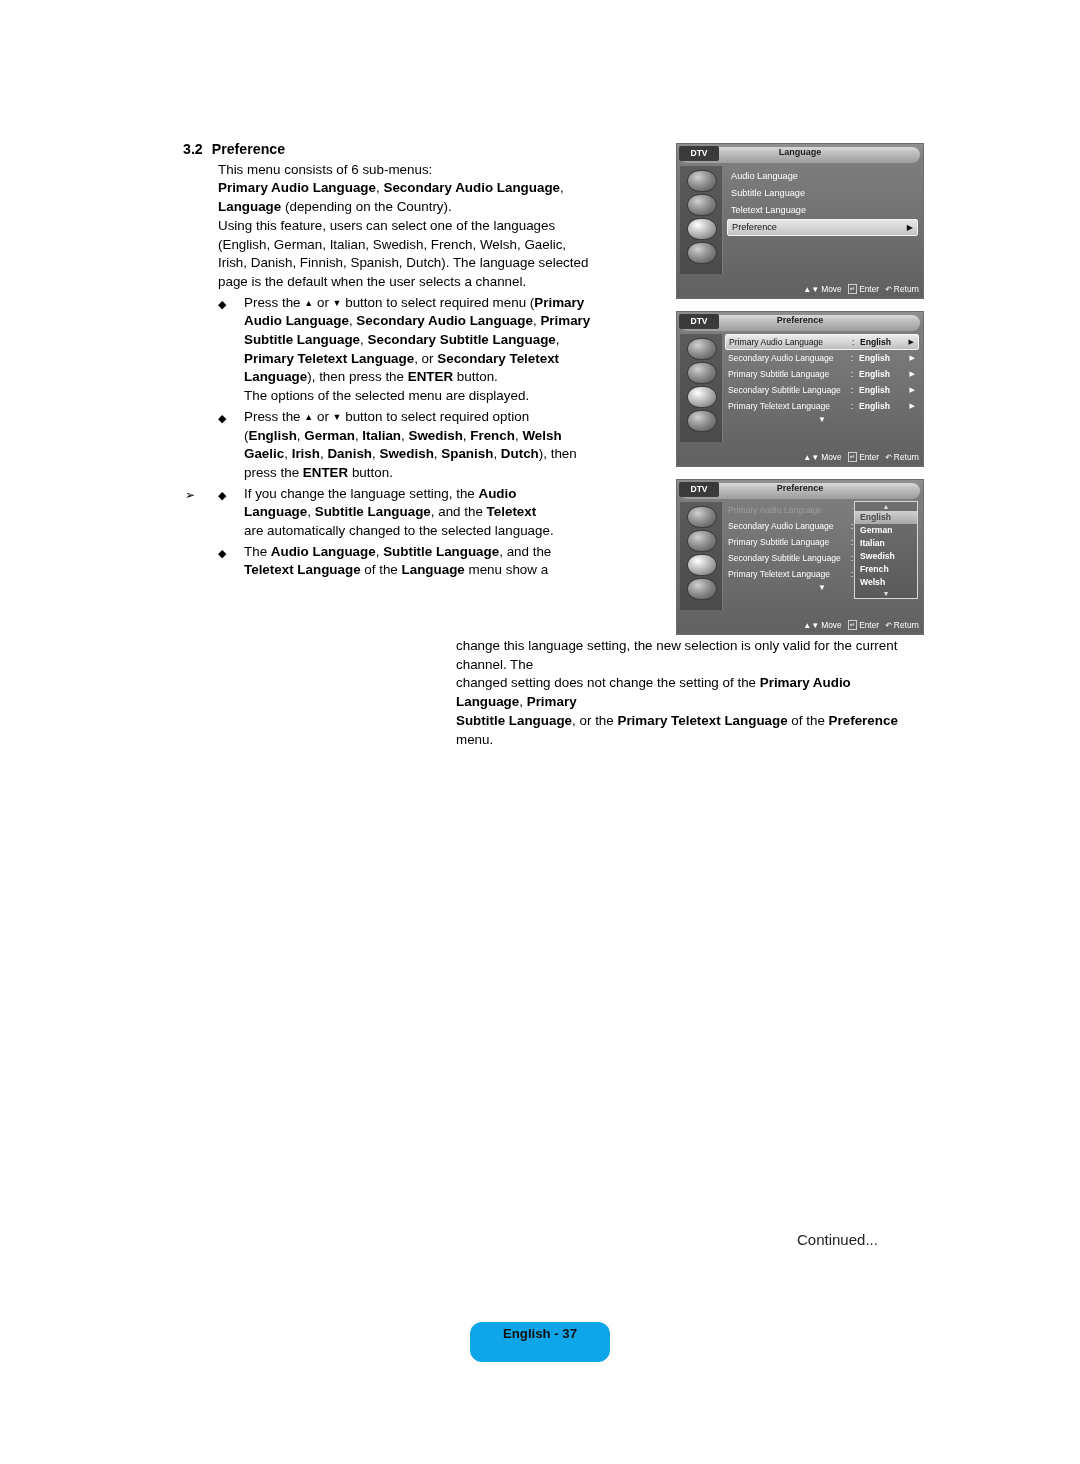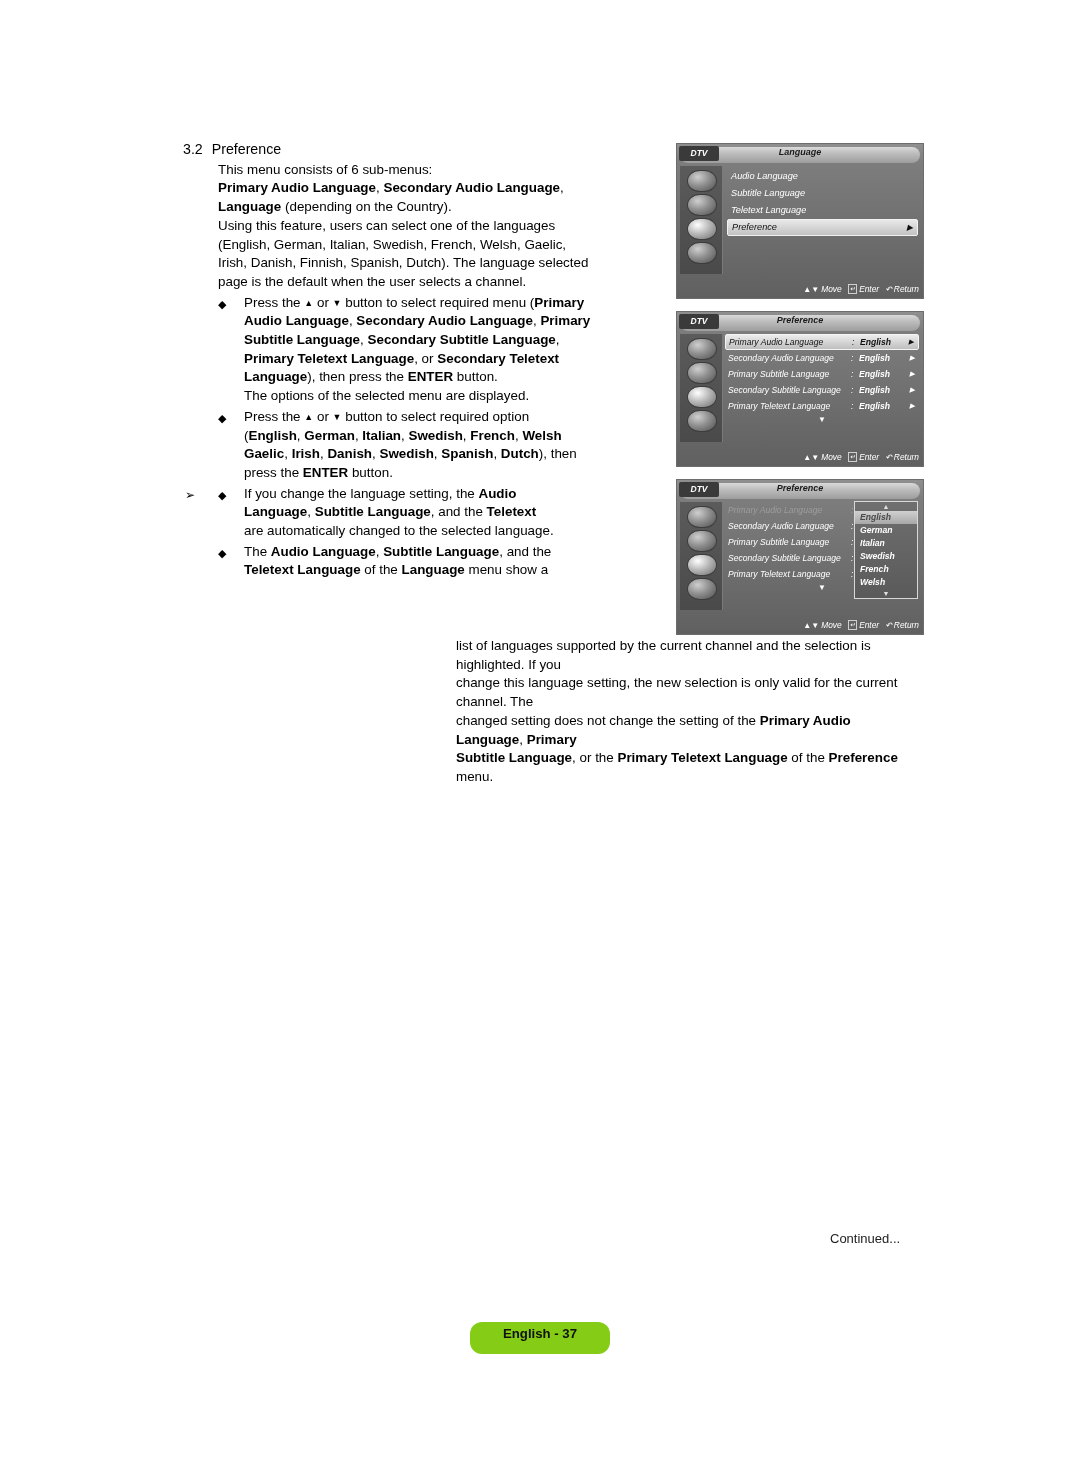--- a/index.html
+++ b/index.html
@@ -24,21 +24,21 @@
   
   .text-col {
     position: absolute;
     left: 183px;
     top: 140px;
     width: 480px;
     font-size: 13.4px;
     line-height: 18.7px;
   }
   .sec-head {
-    font-weight: normal;
+    font-weight: bold;
     font-size: 14.2px;
     margin-bottom: 2px;
   }
   .sec-head .num { margin-right: 9px; }
   .indent { margin-left: 35px; }
   .b { font-weight: bold; }
   .para { margin: 0; }
 
   .bullet-row {
     position: relative;
@@ -72,21 +72,20 @@
     font-size: 13.4px;
     line-height: 18.7px;
   }
 
   
   .osd {
     position: absolute;
     border: 1px solid #6d6d6d;
     background: linear-gradient(180deg,#8f8f8f 0%, #7d7d7d 12%, #6f6f6f 55%, #606060 100%);
     overflow: hidden;
-    font-style: italic;
   }
   .osd-titlebar {
     position: absolute;
     left: 3px; top: 3px; right: 3px;
     height: 16px;
     background: linear-gradient(180deg,#d9d9d9 0%, #bdbdbd 40%, #9d9d9d 100%);
     border-radius: 8px;
   }
   .osd-dtv {
     position: absolute;
@@ -244,32 +243,32 @@
     padding-left: 5px;
   }
   .dd-item.sel {
     background: linear-gradient(180deg,#d0d0d0,#a8a8a8);
     color: #4a4a4a;
   }
 
   
   .continued {
     position: absolute;
-    left: 830px;
+    left: 797px;
     top: 1231px;
-    font-size: 13px;
+    font-size: 15px;
     color: #222;
   }
   .pagebadge {
     position: absolute;
     left: 470px;
     top: 1322px;
     width: 140px;
-    height: 32px;
-    background: #84cc16;
+    height: 40px;
+    background: #0ea5e9;
     border-radius: 12px;
     text-align: center;
     line-height: 24px;
     font-size: 13.2px;
     font-weight: bold;
     color: #111;
   }
 </style>
 </head>
 <body>
@@ -333,21 +332,20 @@
         <div class="btxt">
           <p class="para"><span>The </span><span class="b">Audio Language</span><span>, </span><span class="b">Subtitle Language</span><span>, and the</span></p>
           <p class="para"><span class="b">Teletext Language</span><span> of the </span><span class="b">Language</span><span> menu show a</span></p>
         </div>
       </div>
 
     </div>
   </div>
 
   <div class="wide-para">
-    <p class="para">list of languages supported by the current channel and the selection is highlighted. If you</p>
     <p class="para">change this language setting, the new selection is only valid for the current channel. The</p>
     <p class="para"><span>changed setting does not change the setting of the </span><span class="b">Primary Audio Language</span><span>, </span><span class="b">Primary</span></p>
     <p class="para"><span class="b">Subtitle Language</span><span>, or the </span><span class="b">Primary Teletext Language</span><span> of the </span><span class="b">Preference</span><span> menu.</span></p>
   </div>
 
   <div class="osd" style="left:676px; top:143px; width:246px; height:154px;">
     <div class="osd-titlebar"></div>
     <div class="osd-dtv">DTV</div>
     <div class="osd-title">Language</div>
     <div class="osd-leftbar">

